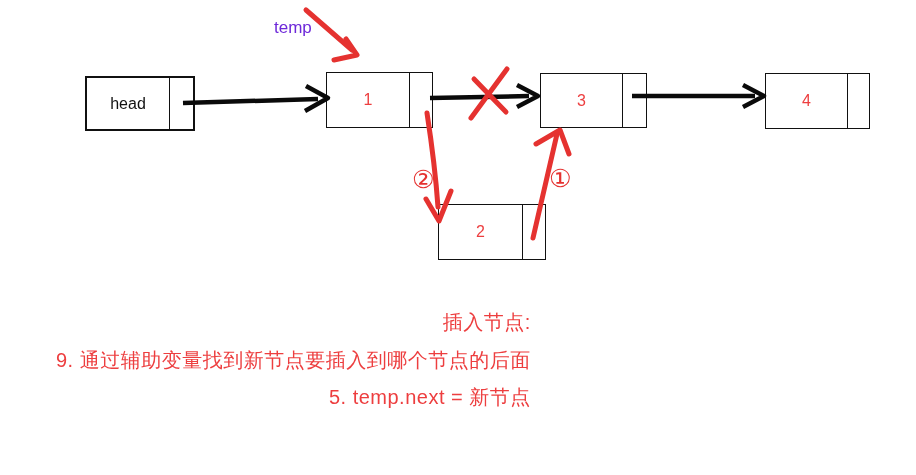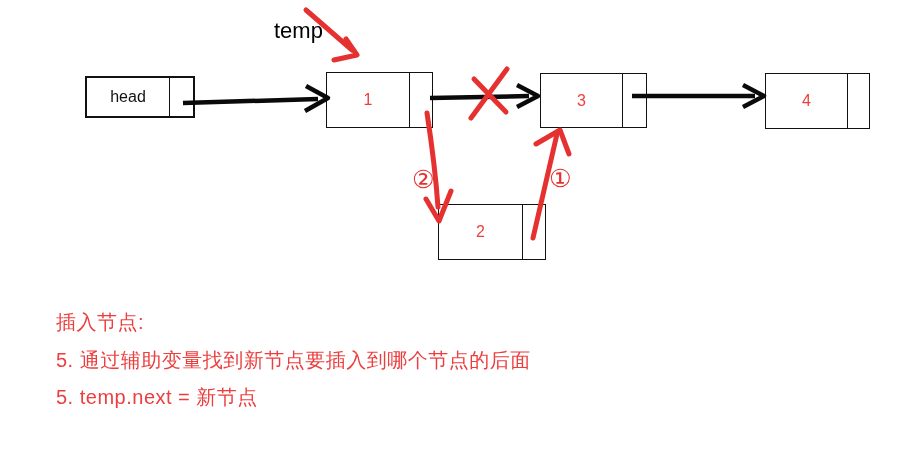--- a/index.html
+++ b/index.html
@@ -24,45 +24,46 @@
     font-size:16px;
   }
   .node .ptr-cell{
     border-left:1px solid #111;
     box-sizing:border-box;
   }
   .red-label{color:#ed3e3f;}
   .black-label{color:#111;}
   .temp-label{
     position:absolute;left:274px;top:18px;
-    font-size:22px;color:#000000;
+    font-size:17px;color:#6d28d9;
   }
   .step-marker{
     position:absolute;
     font-size:25px;line-height:25px;
     color:#e53230;
   }
   .overlay{
     position:absolute;left:0;top:0;
     pointer-events:none;
   }
   .notes{
     position:absolute;left:56px;top:304px;
     font-size:20px;line-height:37.5px;
     color:#ed3e3f;
     letter-spacing:0.5px;
     white-space:nowrap;
+    text-align:right;
   }
 </style>
 </head>
 <body>
 
 <div class="stage">
 
-  <div class="node thick" style="left:85px;top:76px;width:110px;height:42px;">
+  <div class="node thick" style="left:85px;top:76px;width:110px;height:55px;">
     <div class="data-cell black-label">head</div>
     <div class="ptr-cell" style="width:24px;"></div>
   </div>
 
   <div class="node" style="left:326px;top:72px;width:107px;height:56px;">
     <div class="data-cell red-label">1</div>
     <div class="ptr-cell" style="width:23px;"></div>
   </div>
 
   <div class="node" style="left:540px;top:73px;width:107px;height:55px;">
@@ -116,17 +117,17 @@
       </g>
       <g>
         <line x1="533" y1="238" x2="557" y2="134"></line>
         <path d="M536,144 L560,130 L569,154"></path>
       </g>
     </g>
   </svg>
 
   <div class="notes">
     <div>插入节点:</div>
-    <div>5. 通过辅助变量找到新节点要插入到哪个节点的后面</div>
+    <div>9. 通过辅助变量找到新节点要插入到哪个节点的后面</div>
     <div>5. temp.next = 新节点</div>
   </div>
 
 </div>
 
 </body></html>

